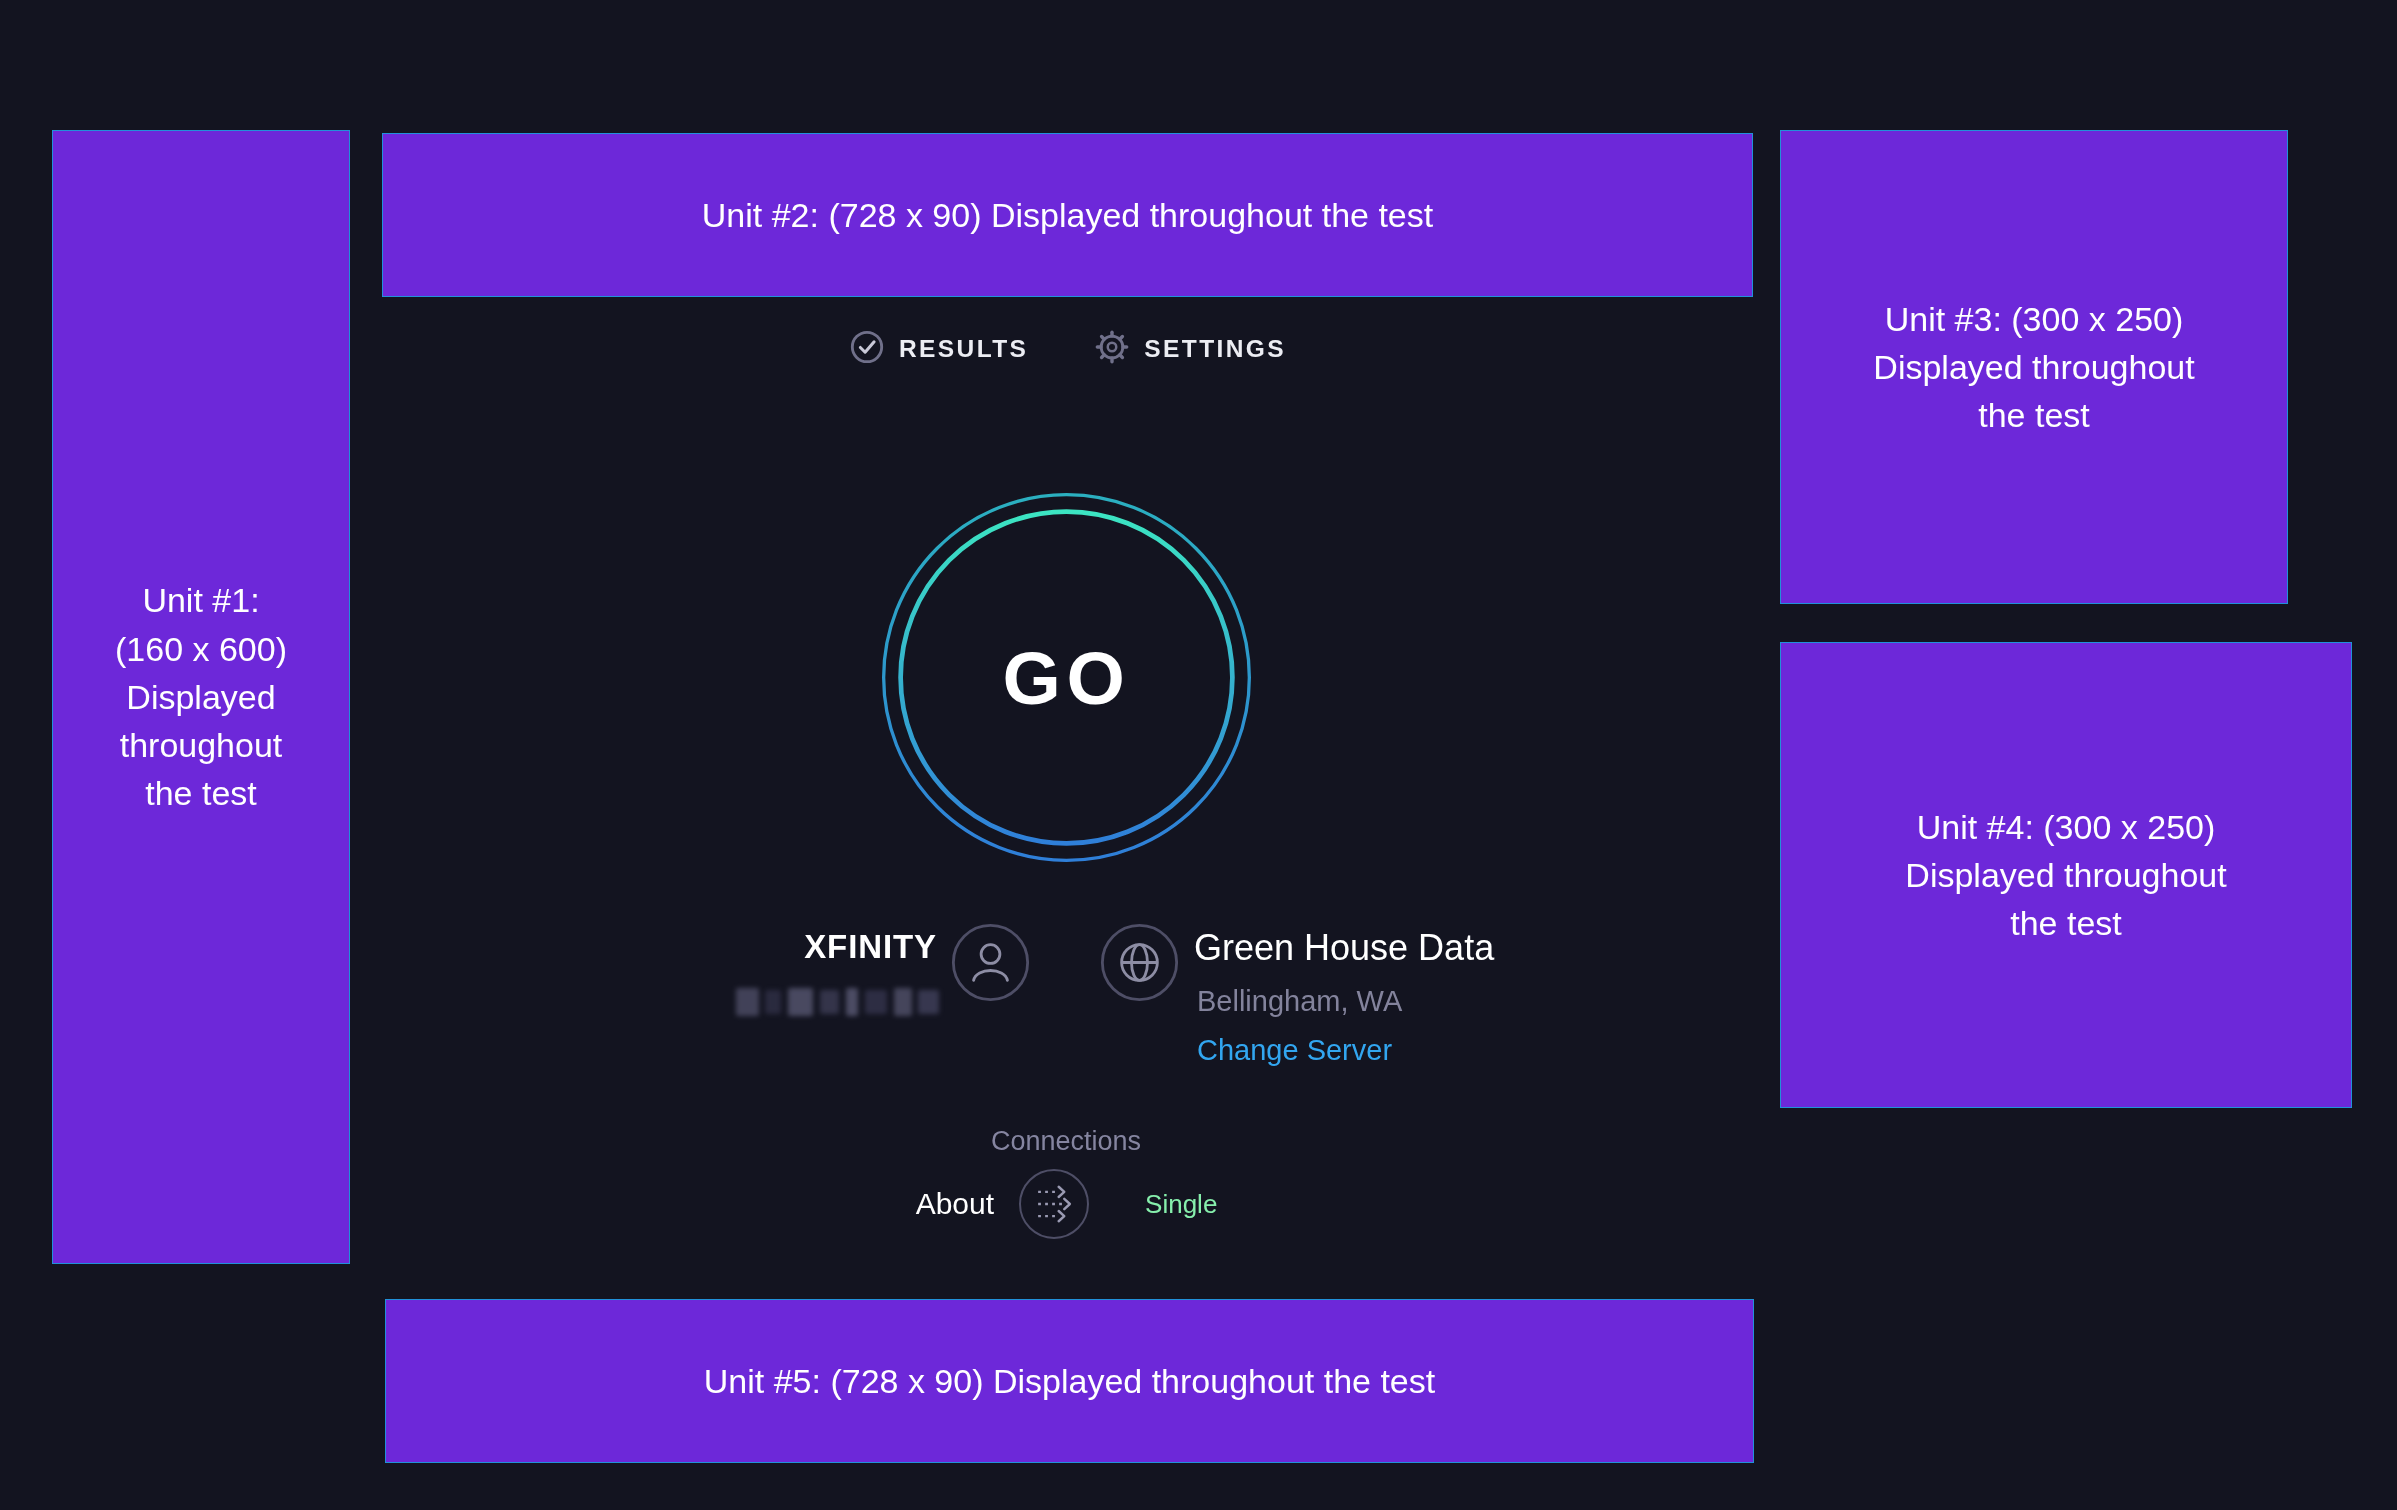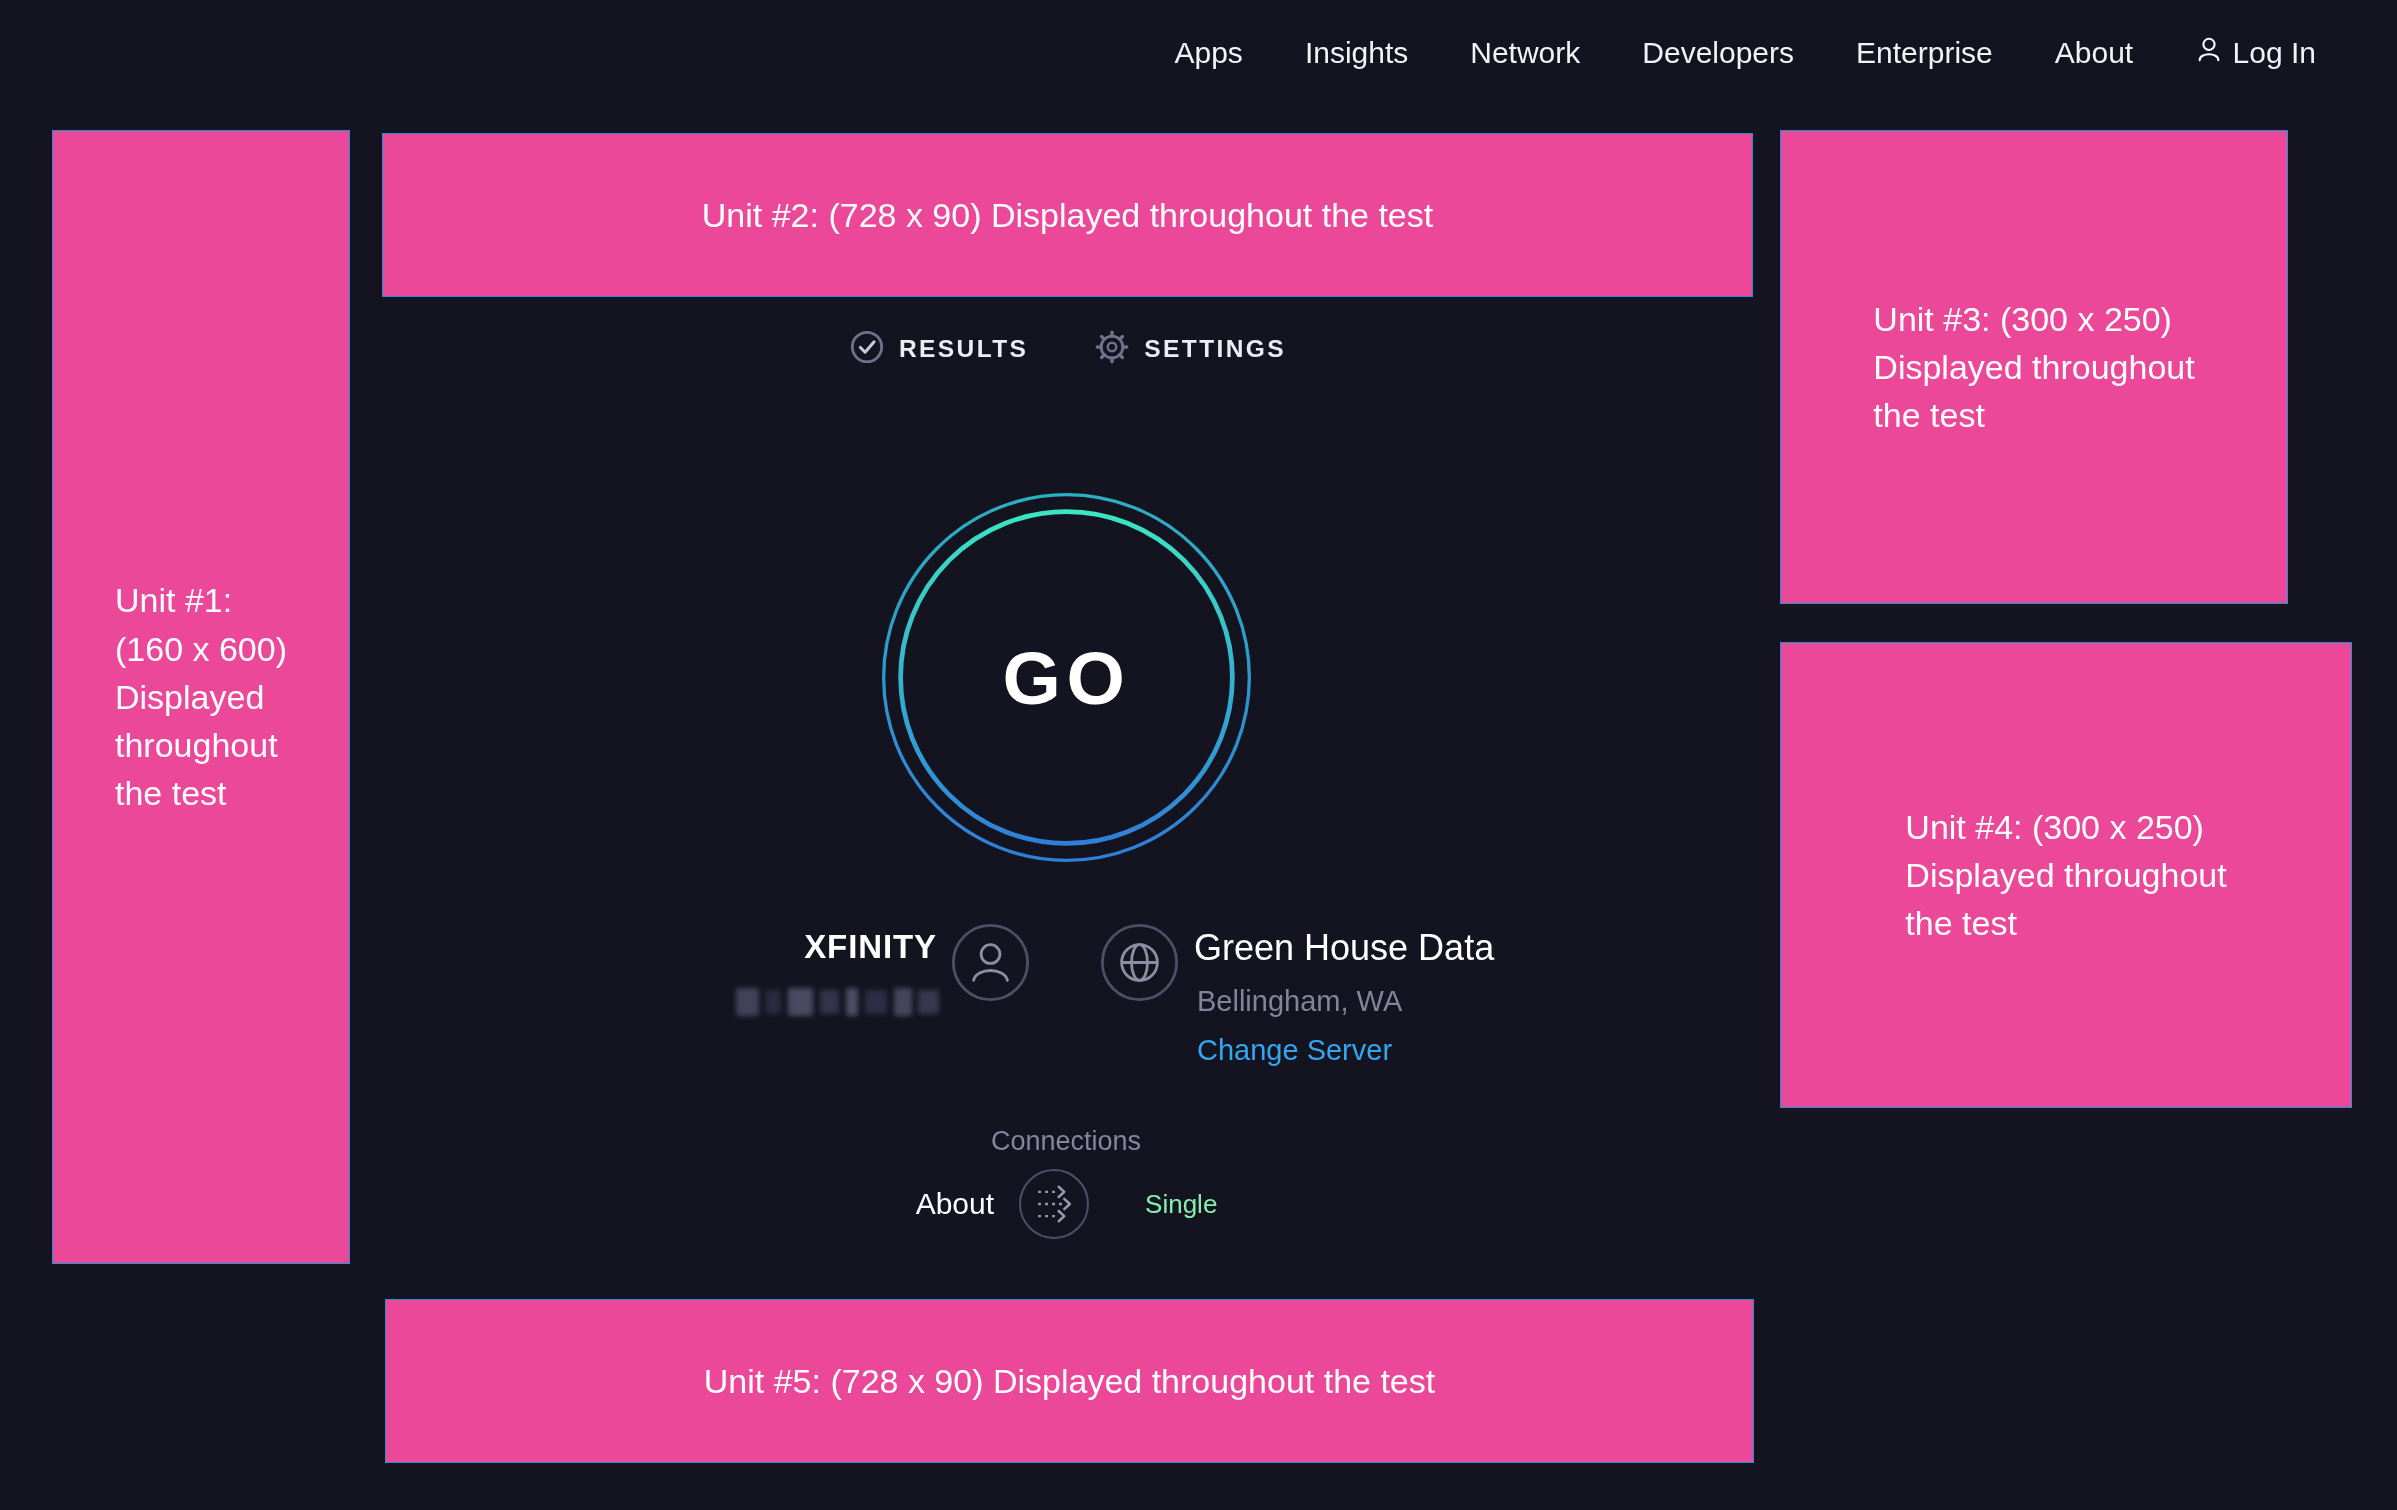--- a/index.html
+++ b/index.html
@@ -17,25 +17,25 @@
   .header{position:absolute;top:0;left:0;width:2397px;height:105px;}
   .logo{position:absolute;left:52px;top:28px;display:flex;align-items:center;gap:15px;cursor:pointer;}
   .logo-text{font-size:40px;font-weight:700;letter-spacing:0.9px;color:#ffffff;display:flex;align-items:flex-start;}
   .logo-tm{font-size:12.2px;opacity:.55;margin-top:3.8px;margin-left:1.9px;}
   .nav{position:absolute;right:81px;top:0;height:105px;display:flex;align-items:center;gap:62px;}
   .nav-item{font-size:30px;color:#f2f2f7;cursor:pointer;white-space:nowrap;}
   .nav-login{display:flex;align-items:center;gap:9.4px;}
 
   
   .ad{
-    background:#ec4899;
+    background:#6d28d9;
     border:1.9px solid #2191d9;
     box-sizing:border-box;
     display:flex;align-items:center;justify-content:center;
-    text-align:left;
+    text-align:center;
     cursor:pointer;
   }
   .ad-text{
     font-size:34px;color:#ffffff;line-height:1.42;
     white-space:pre-line;
   }
   .ad1{left:52px;top:130px;width:298px;height:1134px;}
   .ad2{left:382px;top:133px;width:1371px;height:164px;}
   .ad3{left:1780px;top:130px;width:508px;height:474px;}
   .ad4{left:1780px;top:642px;width:572px;height:466px;}
@@ -70,37 +70,20 @@
   .conn-row{position:absolute;left:831px;top:1169px;width:471px;display:flex;align-items:center;justify-content:center;gap:24.5px;}
   .conn-multi{font-size:30px;font-weight:500;color:#ffffff;cursor:pointer;}
   .conn-single{font-size:26px;color:#86efac;cursor:pointer;margin-left:32px;}
   .conn-toggle{width:70px;height:70px;border-radius:50%;border:2.8px solid #4e4e66;box-sizing:border-box;display:flex;align-items:center;justify-content:center;cursor:pointer;}
 </style>
 </head>
 <body>
 
 <div class="header">
 
-  <div class="nav">
-    <span class="nav-item">Apps</span>
-    <span class="nav-item">Insights</span>
-    <span class="nav-item">Network</span>
-    <span class="nav-item">Developers</span>
-    <span class="nav-item">Enterprise</span>
-    <span class="nav-item">About</span>
-    <span class="nav-item nav-login">
-      <span>
-        <svg width="28" height="28" viewBox="0 0 30 30" fill="none">
-          <circle cx="15" cy="10" r="6" stroke="#ffffff" stroke-width="2.2"></circle>
-          <path d="M5 27 C5 18.5 25 18.5 25 27" stroke="#ffffff" stroke-width="2.2" stroke-linecap="round"></path>
-        </svg>
-      </span>
-      <span>Log In</span>
-    </span>
-  </div>
 </div>
 
 <div class="ad ad1 abs">
   <div class="ad-text">Unit #1:
 (160 x 600)
 Displayed
 throughout
 the test</div>
 </div>
 <div class="ad ad2 abs">

